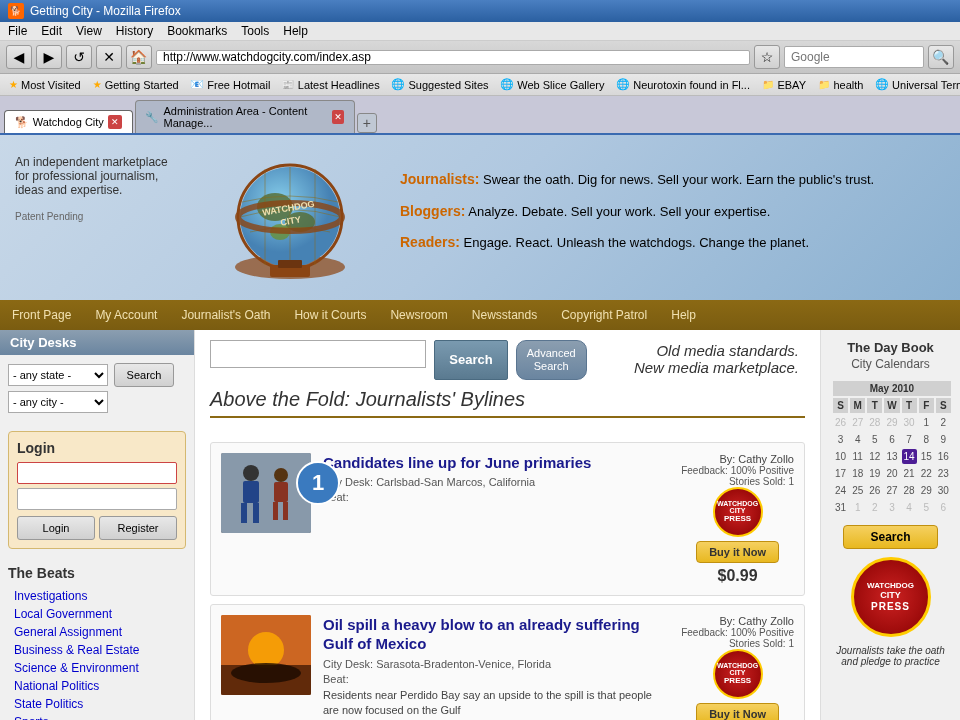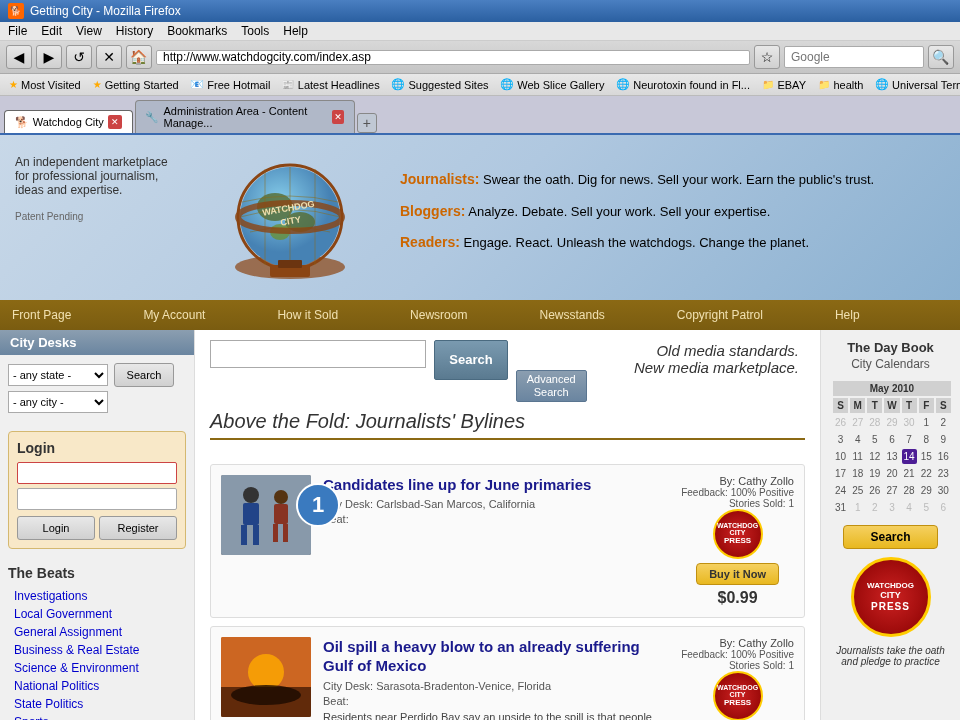--- a/index.html
+++ b/index.html
@@ -151,21 +151,20 @@
     }
     .tagline-row { margin-bottom: 12px; line-height: 1.4; }
     .tagline-role { color: #cc6600; font-weight: bold; font-size: 14px; }
 
     
     .main-nav {
       background: linear-gradient(to bottom, #8b6914, #7a5c10);
       display: flex;
       align-items: center;
       padding: 0;
-      gap: 48px;
     }
     .main-nav a {
       color: #f0e0b0;
       text-decoration: none;
       padding: 8px 12px;
       font-size: 12px;
       display: block;
       white-space: nowrap;
     }
 
@@ -449,32 +448,31 @@
       padding: 0 14px;
       background: linear-gradient(to bottom, #7a9ab0, #5a7a90);
       border: 1px solid #4a6a80;
       color: white;
       font-size: 13px;
       font-weight: bold;
       cursor: pointer;
       border-radius: 2px;
     }
     .advanced-search-btn {
-      height: 32px;
+      height: 40px;
       padding: 0 10px;
       background: linear-gradient(to bottom, #8b9eb0, #6a85a0);
       border: 1px solid #5a7590;
       color: white;
       font-size: 11px;
       cursor: pointer;
-      border-radius: 2px;
+      border-radius: 10px;
       text-align: center;
       line-height: 1.2;
       white-space: nowrap;
-      margin-top: 30px;
     }
 
     
     .circle-num {
       width: 44px;
       height: 44px;
       background: #3a7abf;
       border-radius: 50%;
       display: flex;
       align-items: center;
@@ -632,21 +630,22 @@
     <div class="tagline-row">
       <span class="tagline-role">Readers:</span>
       <span>Engage. React. Unleash the watchdogs. Change the planet.</span>
     </div>
   </div>
 </div>
 
 <div class="main-nav">
   <a href="#">Front Page</a>
   <a href="#">My Account</a>
-  <a href="#">How it Sold</a>
+  <a href="#">Journalist's Oath</a>
+  <a href="#">How it Courts</a>
   <a href="#">Newsroom</a>
   <a href="#">Newsstands</a>
   <a href="#">Copyright Patrol</a>
   <a href="#">Help</a>
 </div>
 
 <div class="content-wrapper">
 
   <div class="left-sidebar">
 

